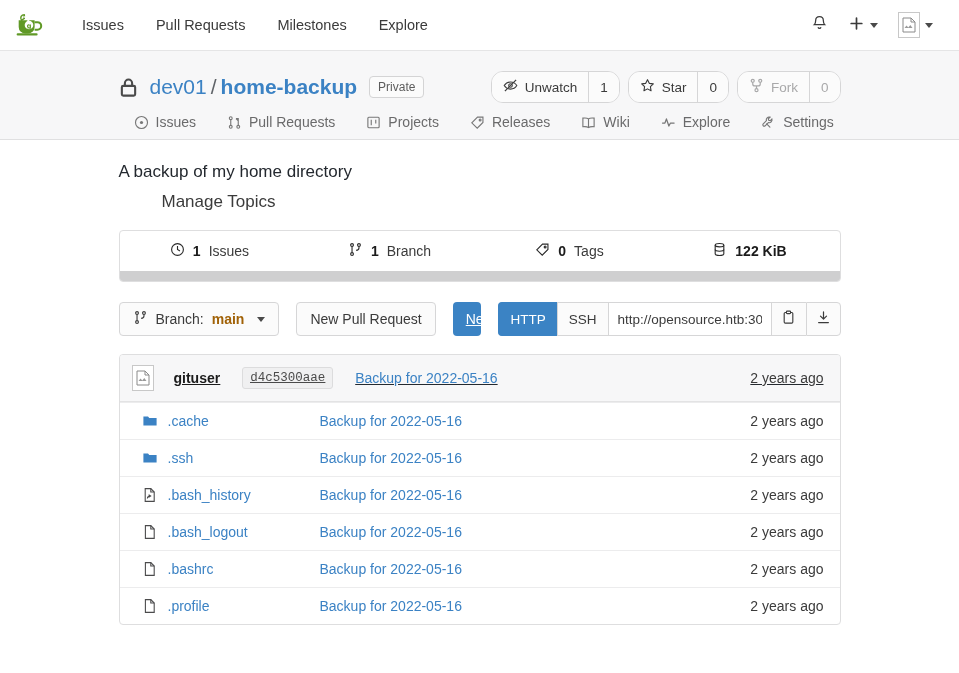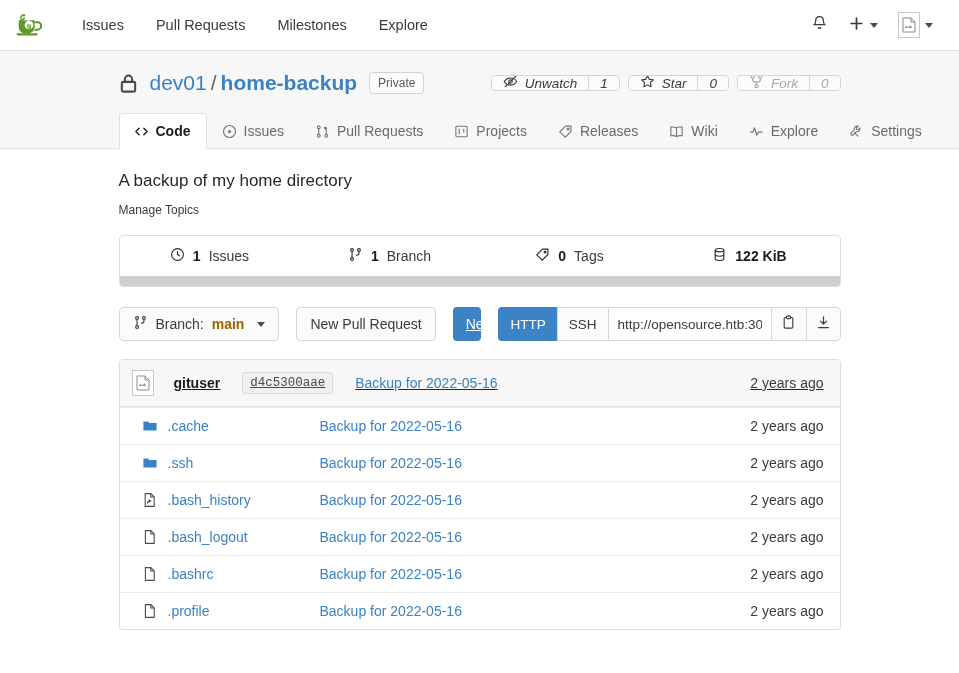--- a/index.html
+++ b/index.html
@@ -63,21 +63,20 @@
   }
   .container {
     width: 722px;
     margin: 0 auto;
     padding: 0;
   }
   .repo-title-row {
     display: flex;
     align-items: center;
     gap: 0px;
-    margin-bottom: 17px;
   }
   .lock-icon { margin-right: 12px; display:flex; align-items:center; }
   .repo-owner, .repo-name {
     font-size: 21px;
     color: #3b82c4;
     text-decoration: none;
   }
   .repo-name { font-weight: 700; }
   .repo-sep { font-size: 21px; color: #5f6368; margin: 0 4px; }
   .private-label {
@@ -88,25 +87,24 @@
     border-radius: 4px;
     padding: 4px 8px;
     background: #fbfbfb;
     line-height: 1;
   }
   .repo-actions { margin-left: auto; display: flex; align-items: center; gap: 8px; }
   .btn-group {
     display: flex;
     align-items: stretch;
     border: 1px solid #d6d6d7;
-    border-radius: 4px;
+    border-radius: 12px;
     overflow: hidden;
     background: #fbfbfb;
-    height: 16px;
-    font-style: italic;
+    height: 32px;
   }
   .btn-group .seg {
     display: flex; align-items: center; gap: 7px;
     padding: 0 11px;
     font-size: 13.5px;
     color: #3b3b3b;
     background: #fbfbfb;
     white-space: nowrap;
   }
   .btn-group .seg.count {
@@ -141,21 +139,21 @@
     font-weight: 700;
     border-color: #e0e0e1;
     border-bottom-color: #ffffff;
   }
   .tab-icon { display:flex; align-items:center; color:#777; }
   .tab.active .tab-icon { color: #1b1b1b; }
 
   
   .body-wrap { padding-top: 22px; background: #fff; }
   .repo-desc { font-size: 17px; color: #24292f; margin-bottom: 10px; }
-  .manage-topics { font-size: 12px; color: #3b3b3b; text-decoration: none; }
+  .manage-topics { font-size: 17px; color: #3b3b3b; text-decoration: none; margin-left: 43px; }
 
   
   .stats-card {
     margin-top: 18px;
     border: 1px solid #dededf;
     border-radius: 4px;
     background: #fff;
     overflow: hidden;
   }
   .stats-row { display: flex; }
@@ -397,28 +395,20 @@
               </svg>
             </span>
             <span>Fork</span>
           </span>
           <span class="seg count">0</span>
         </div>
       </div>
     </div>
 
     <div class="repo-tabs">
-      <a class="tab active" href="#">
-        <span class="tab-icon">
-          <svg width="15" height="15" viewBox="0 0 16 16" fill="none" stroke="currentColor" stroke-width="1.5" stroke-linecap="round" stroke-linejoin="round">
-            <path d="M5.5 4.5 2 8l3.5 3.5M10.5 4.5 14 8l-3.5 3.5"></path>
-          </svg>
-        </span>
-        <span>Code</span>
-      </a>
       <a class="tab" href="#">
         <span class="tab-icon">
           <svg width="15" height="15" viewBox="0 0 16 16" fill="none" stroke="currentColor" stroke-width="1.2">
             <circle cx="8" cy="8" r="6.4"></circle>
               <circle cx="8" cy="8" r="1.7" fill="currentColor" stroke="none"></circle>
           </svg>
         </span>
         <span>Issues</span>
       </a>
       <a class="tab" href="#">

